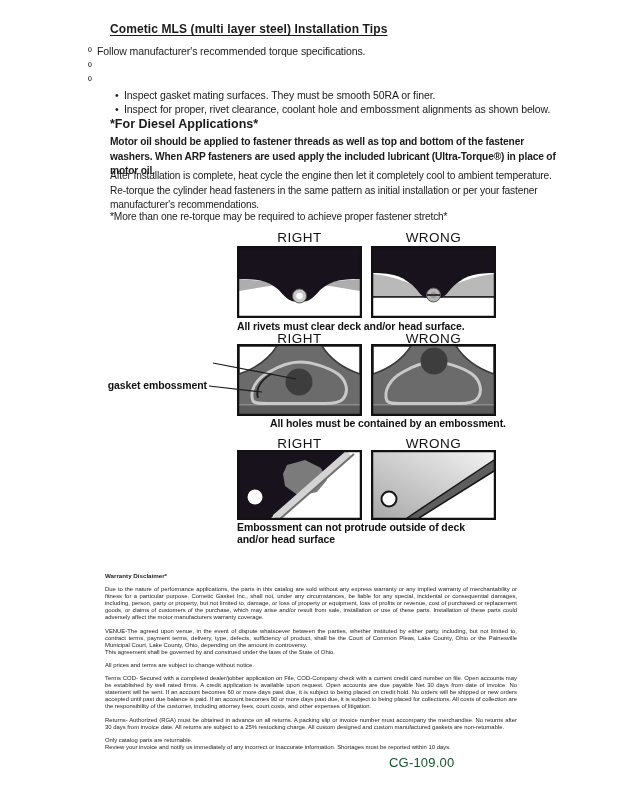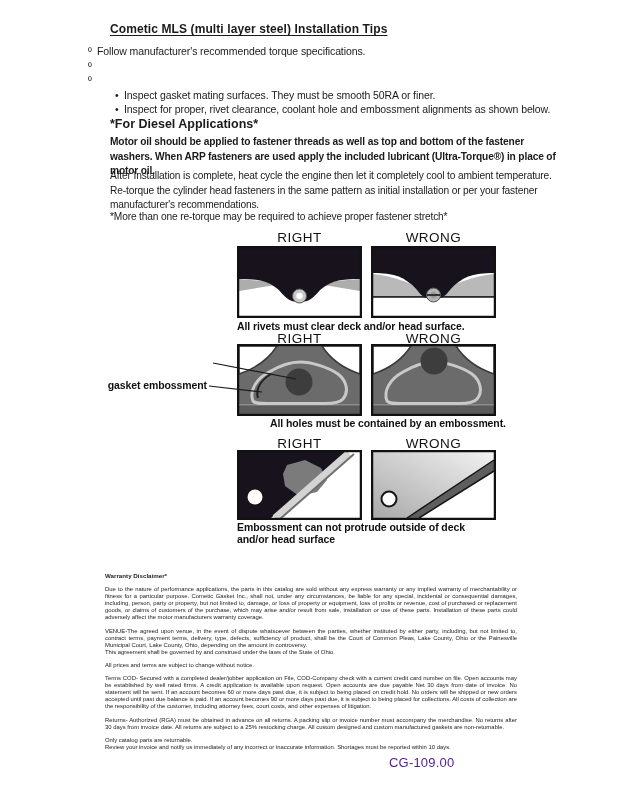--- a/index.html
+++ b/index.html
@@ -29,21 +29,21 @@
   .caption { font-size:10.5px; font-weight:bold; letter-spacing:-0.1px; line-height:11.5px; color:#111; }
   .annot { font-size:10.5px; letter-spacing:-0.1px; line-height:11.5px; text-align:right; color:#111; }
   .leaders { position:absolute; left:0; top:0; pointer-events:none; }
 
   .disclaimer {
     position:absolute; left:105px; top:572px; width:412px;
     font-size:5.9px; line-height:7.1px; letter-spacing:0; text-align:justify; color:#222;
   }
   .disclaimer h3 { font-size:6.2px; font-weight:bold; margin-bottom:7px; }
   .disclaimer p { margin-bottom:6px; }
-  .page-ref { position:absolute; left:389px; top:755px; font-size:13px; color:#4c1d95; letter-spacing:0.2px; }
+  .page-ref { position:absolute; left:389px; top:755px; font-size:13px; color:#14532d; letter-spacing:0.2px; }
 </style>
 </head>
 <body>
 
 <div class="page">
 
   <div class="title">Cometic MLS (multi layer steel) Installation Tips</div>
 
   <div class="tips">
     <div class="tip-row">

